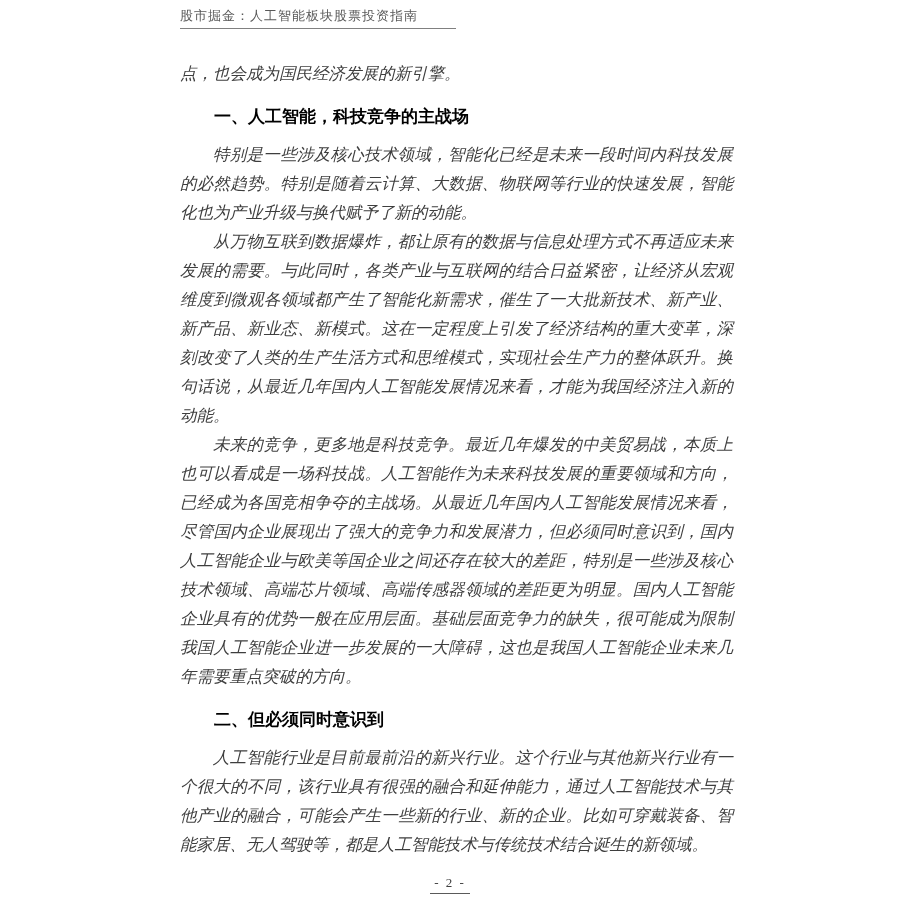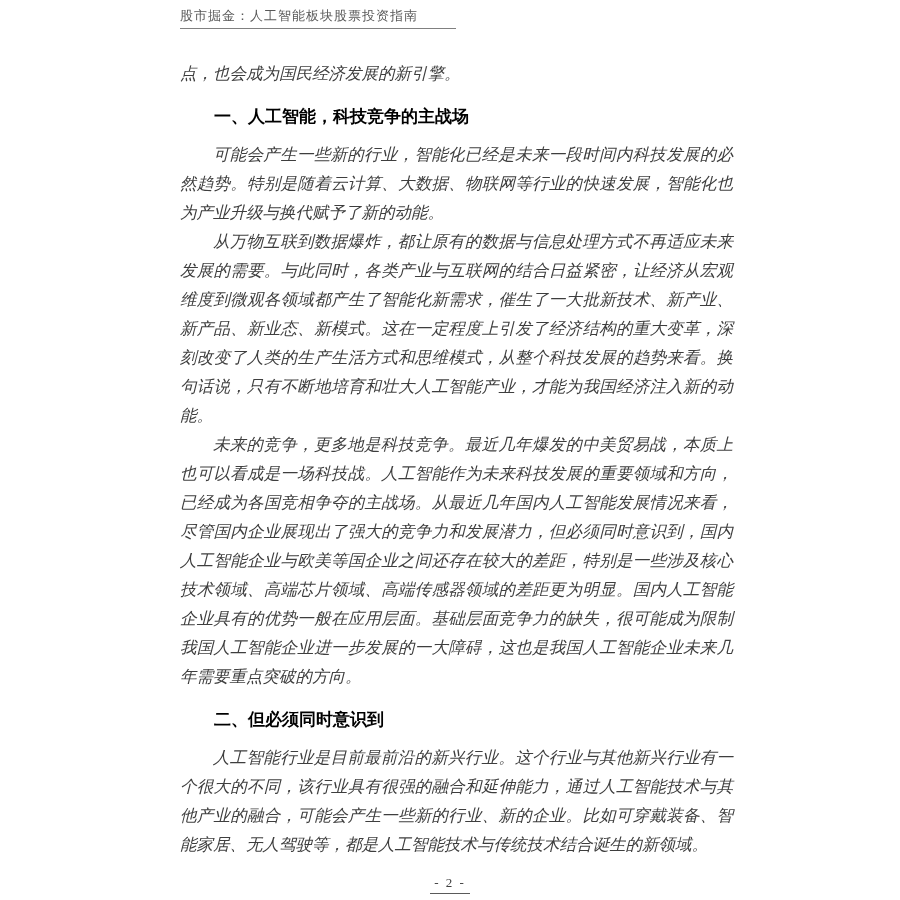--- a/index.html
+++ b/index.html
@@ -76,23 +76,23 @@
   <div class="header">
     <span>股市掘金：人工智能板块股票投资指南</span>
   </div>
 
   <div class="content">
 
     <p class="para no-indent">点，也会成为国民经济发展的新引擎。</p>
 
     <h2 class="heading">一、人工智能，科技竞争的主战场</h2>
 
-    <p class="para">可能会产生一些新的行业，智能化已经是未来一段时间内科技发展的必然趋势。特别是随着云计算、大数据、物联网等行业的快速发展，智能化也为产业升级与换代赋予了新的动能。</p>
+    <p class="para">特别是一些涉及核心技术领域，智能化已经是未来一段时间内科技发展的必然趋势。特别是随着云计算、大数据、物联网等行业的快速发展，智能化也为产业升级与换代赋予了新的动能。</p>
 
-    <p class="para">从万物互联到数据爆炸，都让原有的数据与信息处理方式不再适应未来发展的需要。与此同时，各类产业与互联网的结合日益紧密，让经济从宏观维度到微观各领域都产生了智能化新需求，催生了一大批新技术、新产业、新产品、新业态、新模式。这在一定程度上引发了经济结构的重大变革，深刻改变了人类的生产生活方式和思维模式，从整个科技发展的趋势来看。换句话说，只有不断地培育和壮大人工智能产业，才能为我国经济注入新的动能。</p>
+    <p class="para">从万物互联到数据爆炸，都让原有的数据与信息处理方式不再适应未来发展的需要。与此同时，各类产业与互联网的结合日益紧密，让经济从宏观维度到微观各领域都产生了智能化新需求，催生了一大批新技术、新产业、新产品、新业态、新模式。这在一定程度上引发了经济结构的重大变革，深刻改变了人类的生产生活方式和思维模式，实现社会生产力的整体跃升。换句话说，从最近几年国内人工智能发展情况来看，才能为我国经济注入新的动能。</p>
 
     <p class="para">未来的竞争，更多地是科技竞争。最近几年爆发的中美贸易战，本质上也可以看成是一场科技战。人工智能作为未来科技发展的重要领域和方向，已经成为各国竞相争夺的主战场。从最近几年国内人工智能发展情况来看，尽管国内企业展现出了强大的竞争力和发展潜力，但必须同时意识到，国内人工智能企业与欧美等国企业之间还存在较大的差距，特别是一些涉及核心技术领域、高端芯片领域、高端传感器领域的差距更为明显。国内人工智能企业具有的优势一般在应用层面。基础层面竞争力的缺失，很可能成为限制我国人工智能企业进一步发展的一大障碍，这也是我国人工智能企业未来几年需要重点突破的方向。</p>
 
     <h2 class="heading">二、但必须同时意识到</h2>
 
     <p class="para">人工智能行业是目前最前沿的新兴行业。这个行业与其他新兴行业有一个很大的不同，该行业具有很强的融合和延伸能力，通过人工智能技术与其他产业的融合，可能会产生一些新的行业、新的企业。比如可穿戴装备、智能家居、无人驾驶等，都是人工智能技术与传统技术结合诞生的新领域。</p>
 
   </div>
 
   <div class="footer">

